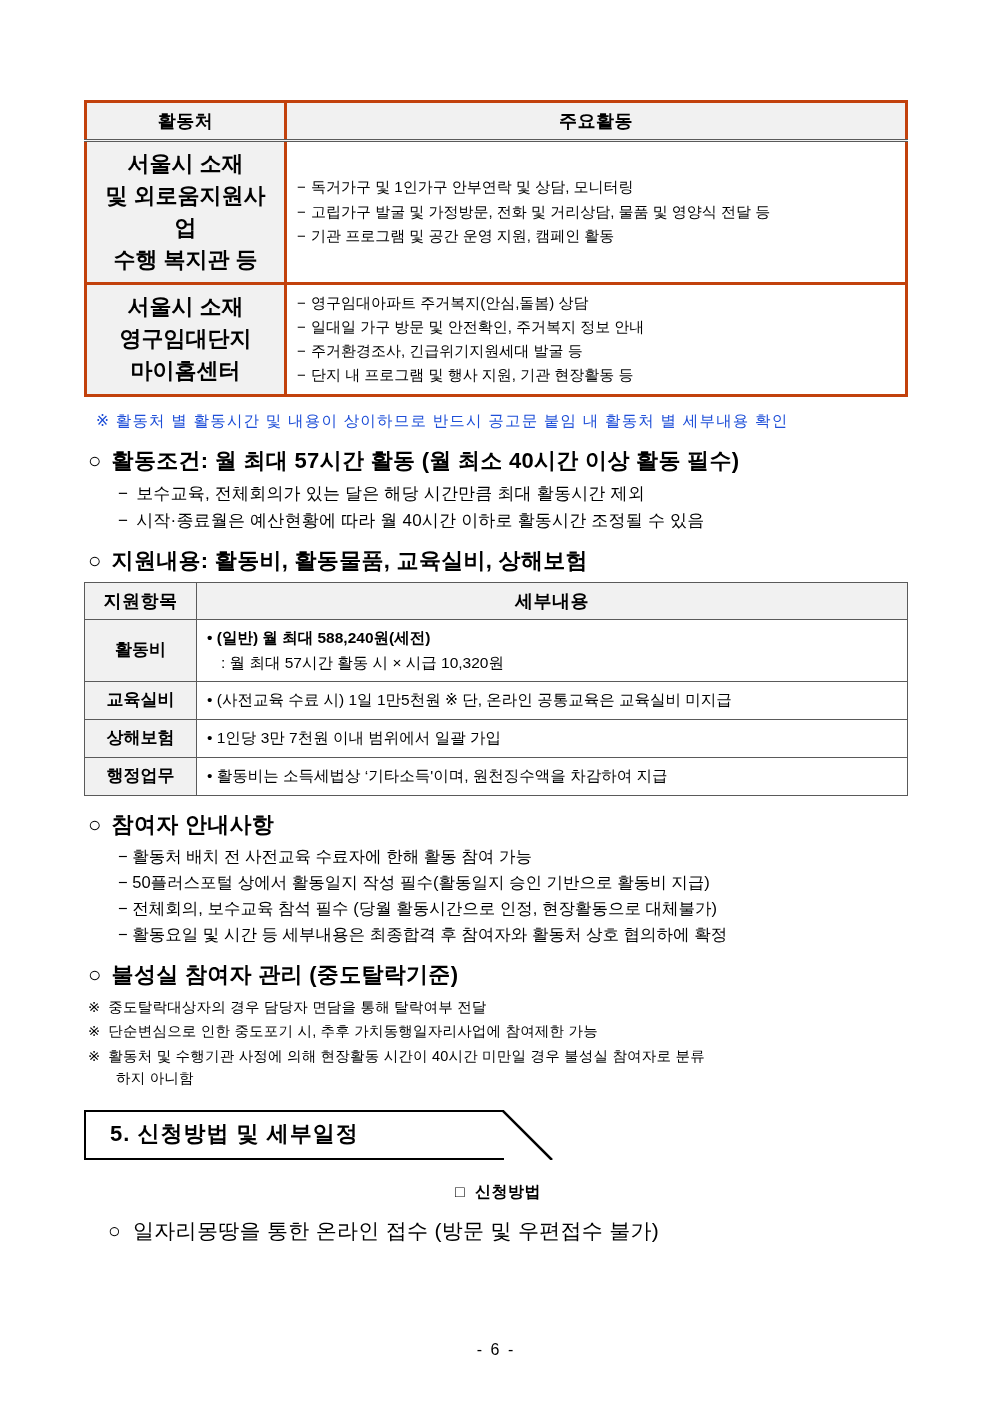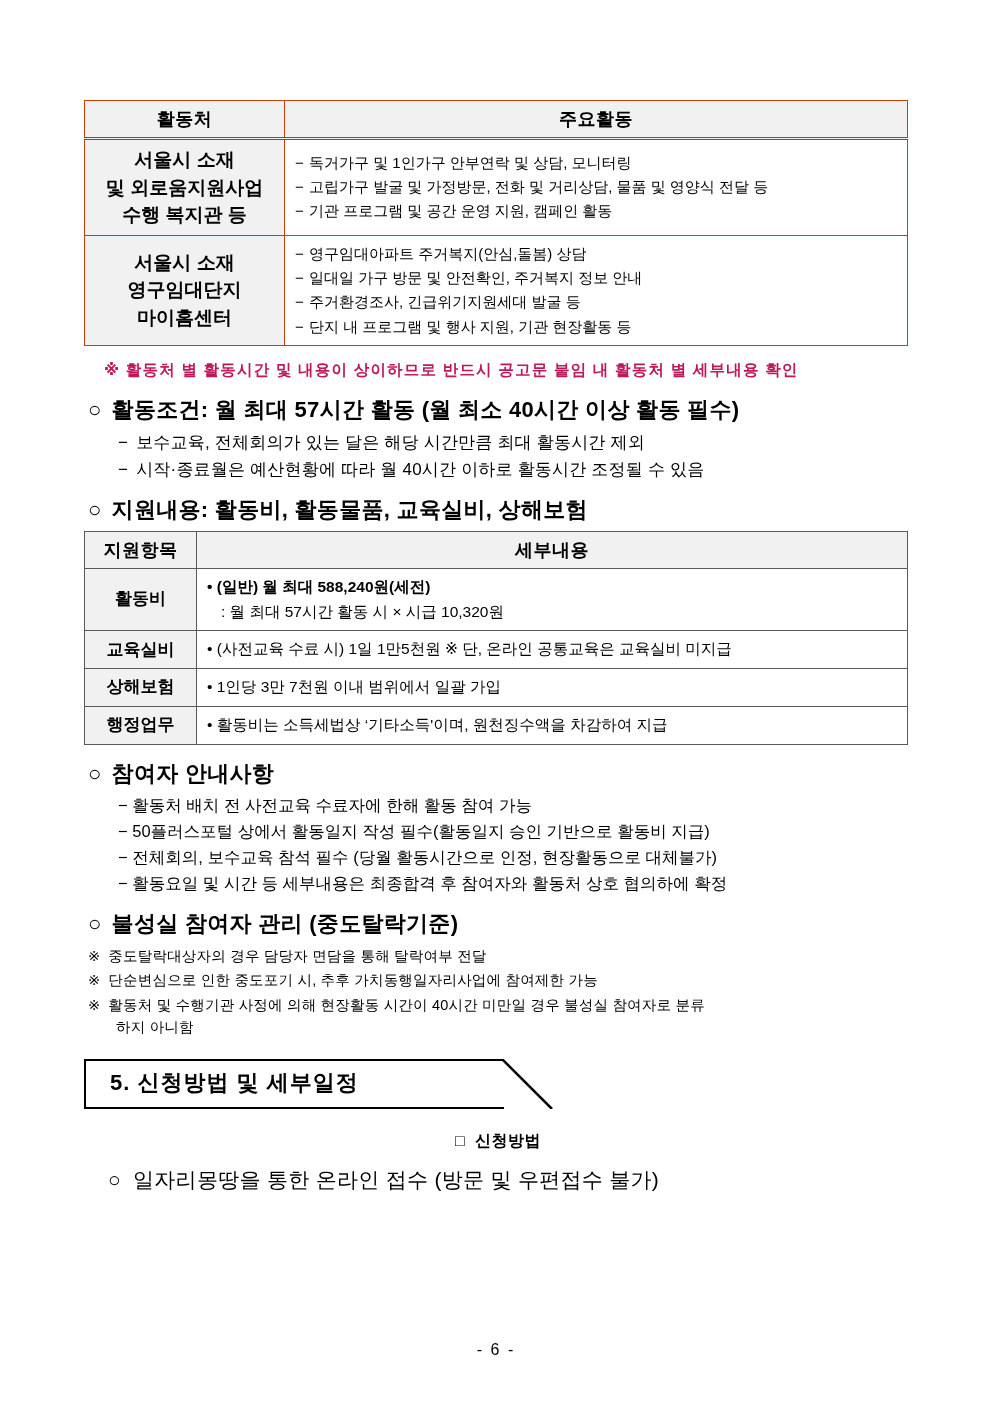--- a/index.html
+++ b/index.html
@@ -24,38 +24,38 @@
   }
 
   
   table.doc-table {
     border-collapse: collapse;
     width: 824px;
     table-layout: fixed;
   }
   table.doc-table td,
   table.doc-table th {
-    border: 1px solid #c2410c;
+    border: 3px solid #c2410c;
     vertical-align: middle;
     padding: 6px 10px;
   }
   .thead-cell {
     background: #f1f1f1;
     text-align: center;
     font-weight: bold;
     font-size: 18px;
     letter-spacing: 0.5px;
     padding-top: 9px;
     padding-bottom: 9px;
   }
   .rowhead {
     background: #f1f1f1;
     text-align: center;
     font-weight: bold;
-    font-size: 19px;
+    font-size: 22px;
     line-height: 1.45;
   }
   .cell-body {
     font-size: 15px;
     line-height: 1.62;
   }
   .cell-body .li {
     white-space: nowrap;
   }
   .dash {
@@ -63,25 +63,25 @@
     width: 14px;
   }
 
   
   table.tbl-activity tr.hdr td {
     border-bottom: 3px double #5a5a5a;
   }
 
   
   .note-star {
-    color: #be185d;
-    font-weight: bold;
+    color: #1d4ed8;
+    font-weight: normal;
     font-size: 15.5px;
     letter-spacing: 1.2px;
-    margin: 14px 0 10px 20px;
+    margin: 14px 0 10px 12px;
   }
 
   
   .h-circle {
     font-size: 22px;
     font-weight: bold;
     margin: 14px 0 6px 4px;
     letter-spacing: 0.3px;
   }
   .h-circle .mark {

